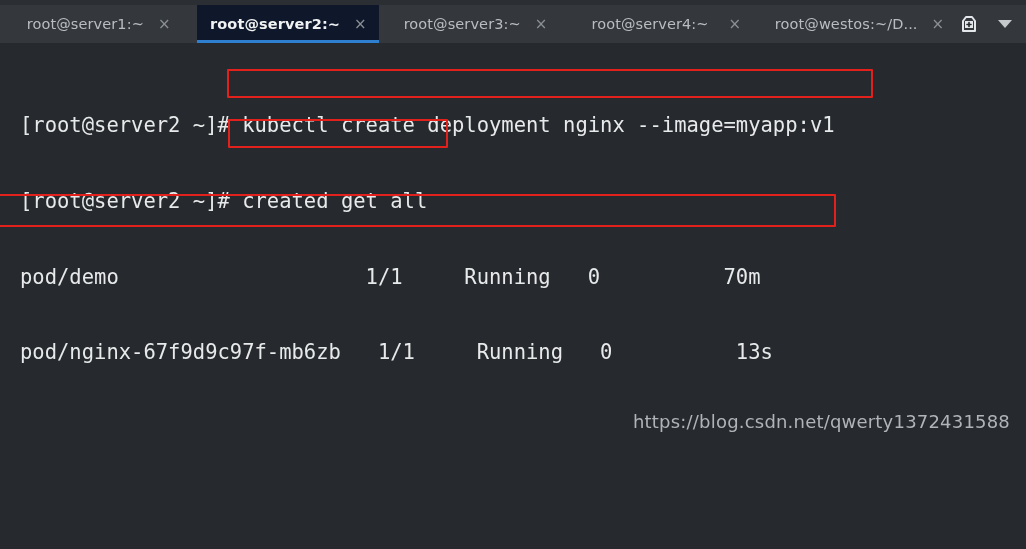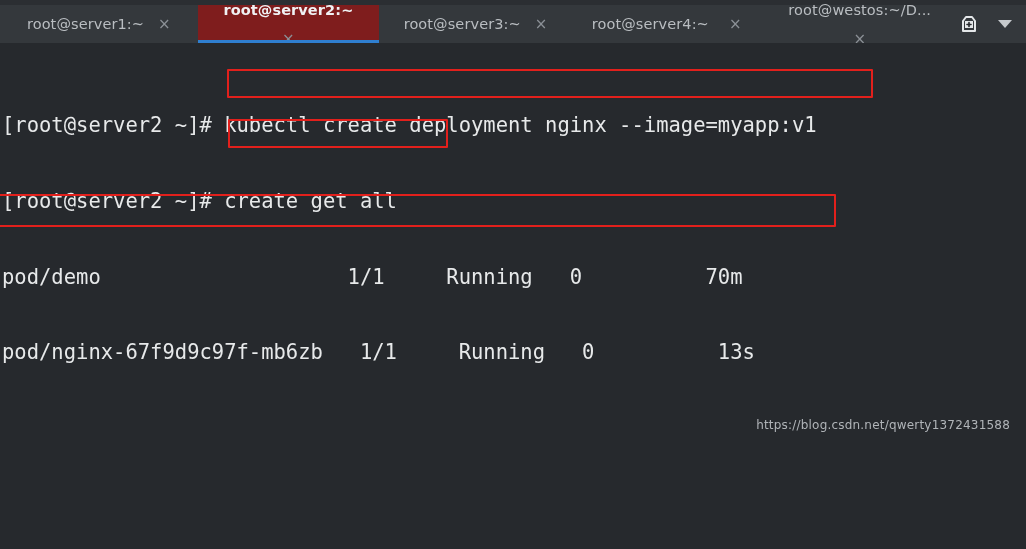--- a/index.html
+++ b/index.html
@@ -53,38 +53,37 @@
     cursor: default;
   }
   .tab .tab-title { letter-spacing: 0.1px; }
   .tab .tab-close {
     font-size: 15px;
     color: #8b9096;
     line-height: 1;
     font-family: "DejaVu Sans", "Liberation Sans", sans-serif;
   }
   .tab.active {
-    background: #7f1d1d;
+    background: #0f172a;
     color: #f0f2f4;
-    flex-direction: column;
   }
   .tab.active .tab-title { font-weight: bold; }
   .tab.active .tab-underline {
     position: absolute;
     left: 0; bottom: 0;
     width: 100%;
     height: 3px;
     background: #2f7fd0;
   }
 
   .tab-w1 { width: 198px; }
   .tab-w2 { width: 182px; }
   .tab-w3 { width: 193px; text-align: center; }
   .tab-w4 { width: 190px; gap: 20px; }
-  .tab-w5 { width: 197px; flex-direction: column; }
+  .tab-w5 { width: 197px; }
 
   .tabbar-actions {
     display: flex;
     align-items: center;
     gap: 18px;
     margin-left: auto;
     padding-right: 10px;
   }
   .newtab-icon {
     width: 22px; height: 22px;
@@ -104,21 +103,21 @@
     position: absolute;
     left: 0; top: 43px;
     width: 1026px;
     height: 506px;
     background: #26292d;
     color: #e7e9ea;
     font-family: "DejaVu Sans Mono", "Liberation Mono", monospace;
     font-size: 20.5px;
     line-height: 25.2px;
     letter-spacing: 0px;
-    padding: 20px 0 0 2px;
+    padding: 20px 0 0 20px;
     box-sizing: border-box;
     white-space: pre;
     overflow: hidden;
   }
   .line { height: 25.2px; }
 
   
   .redbox {
     position: absolute;
     border: 2px solid #e2201c;
@@ -129,21 +128,21 @@
   #redbox-create  { left: 227px; top: 69px;  width: 646px; height: 29px; }
   #redbox-getall  { left: 228px; top: 119px; width: 220px; height: 29px; }
   #redbox-pod     { left: -2px;  top: 194px; width: 838px; height: 33px; }
 
   
   .watermark {
     position: absolute;
     right: 16px;
     bottom: 10px;
     font-family: "DejaVu Sans", "Liberation Sans", sans-serif;
-    font-size: 12px;
+    font-size: 18px;
     color: #b0b4b8;
     letter-spacing: 0.2px;
     margin-left: 28px;
   }
 </style>
 </head>
 <body>
 
 <div id="app">
 
@@ -185,21 +184,21 @@
           <path d="M11 9.5 L11 13.5 M9 11.5 L13 11.5" stroke="#26292d" stroke-width="1.6" stroke-linecap="round"></path>
         </svg>
       </span>
       <span class="tab-menu-caret"></span>
     </div>
 
   </div>
 
   <div class="terminal">
     <div class="line">[root@server2 ~]# kubectl create deployment nginx --image=myapp:v1</div>
-    <div class="line">[root@server2 ~]# create get all</div>
+    <div class="line">[root@server2 ~]# created get all</div>
     <div class="line">pod/demo                    1/1     Running   0          70m</div>
     <div class="line">pod/nginx-67f9d9c97f-mb6zb   1/1     Running   0          13s</div>
     
     
     
     
     
     
     
     

